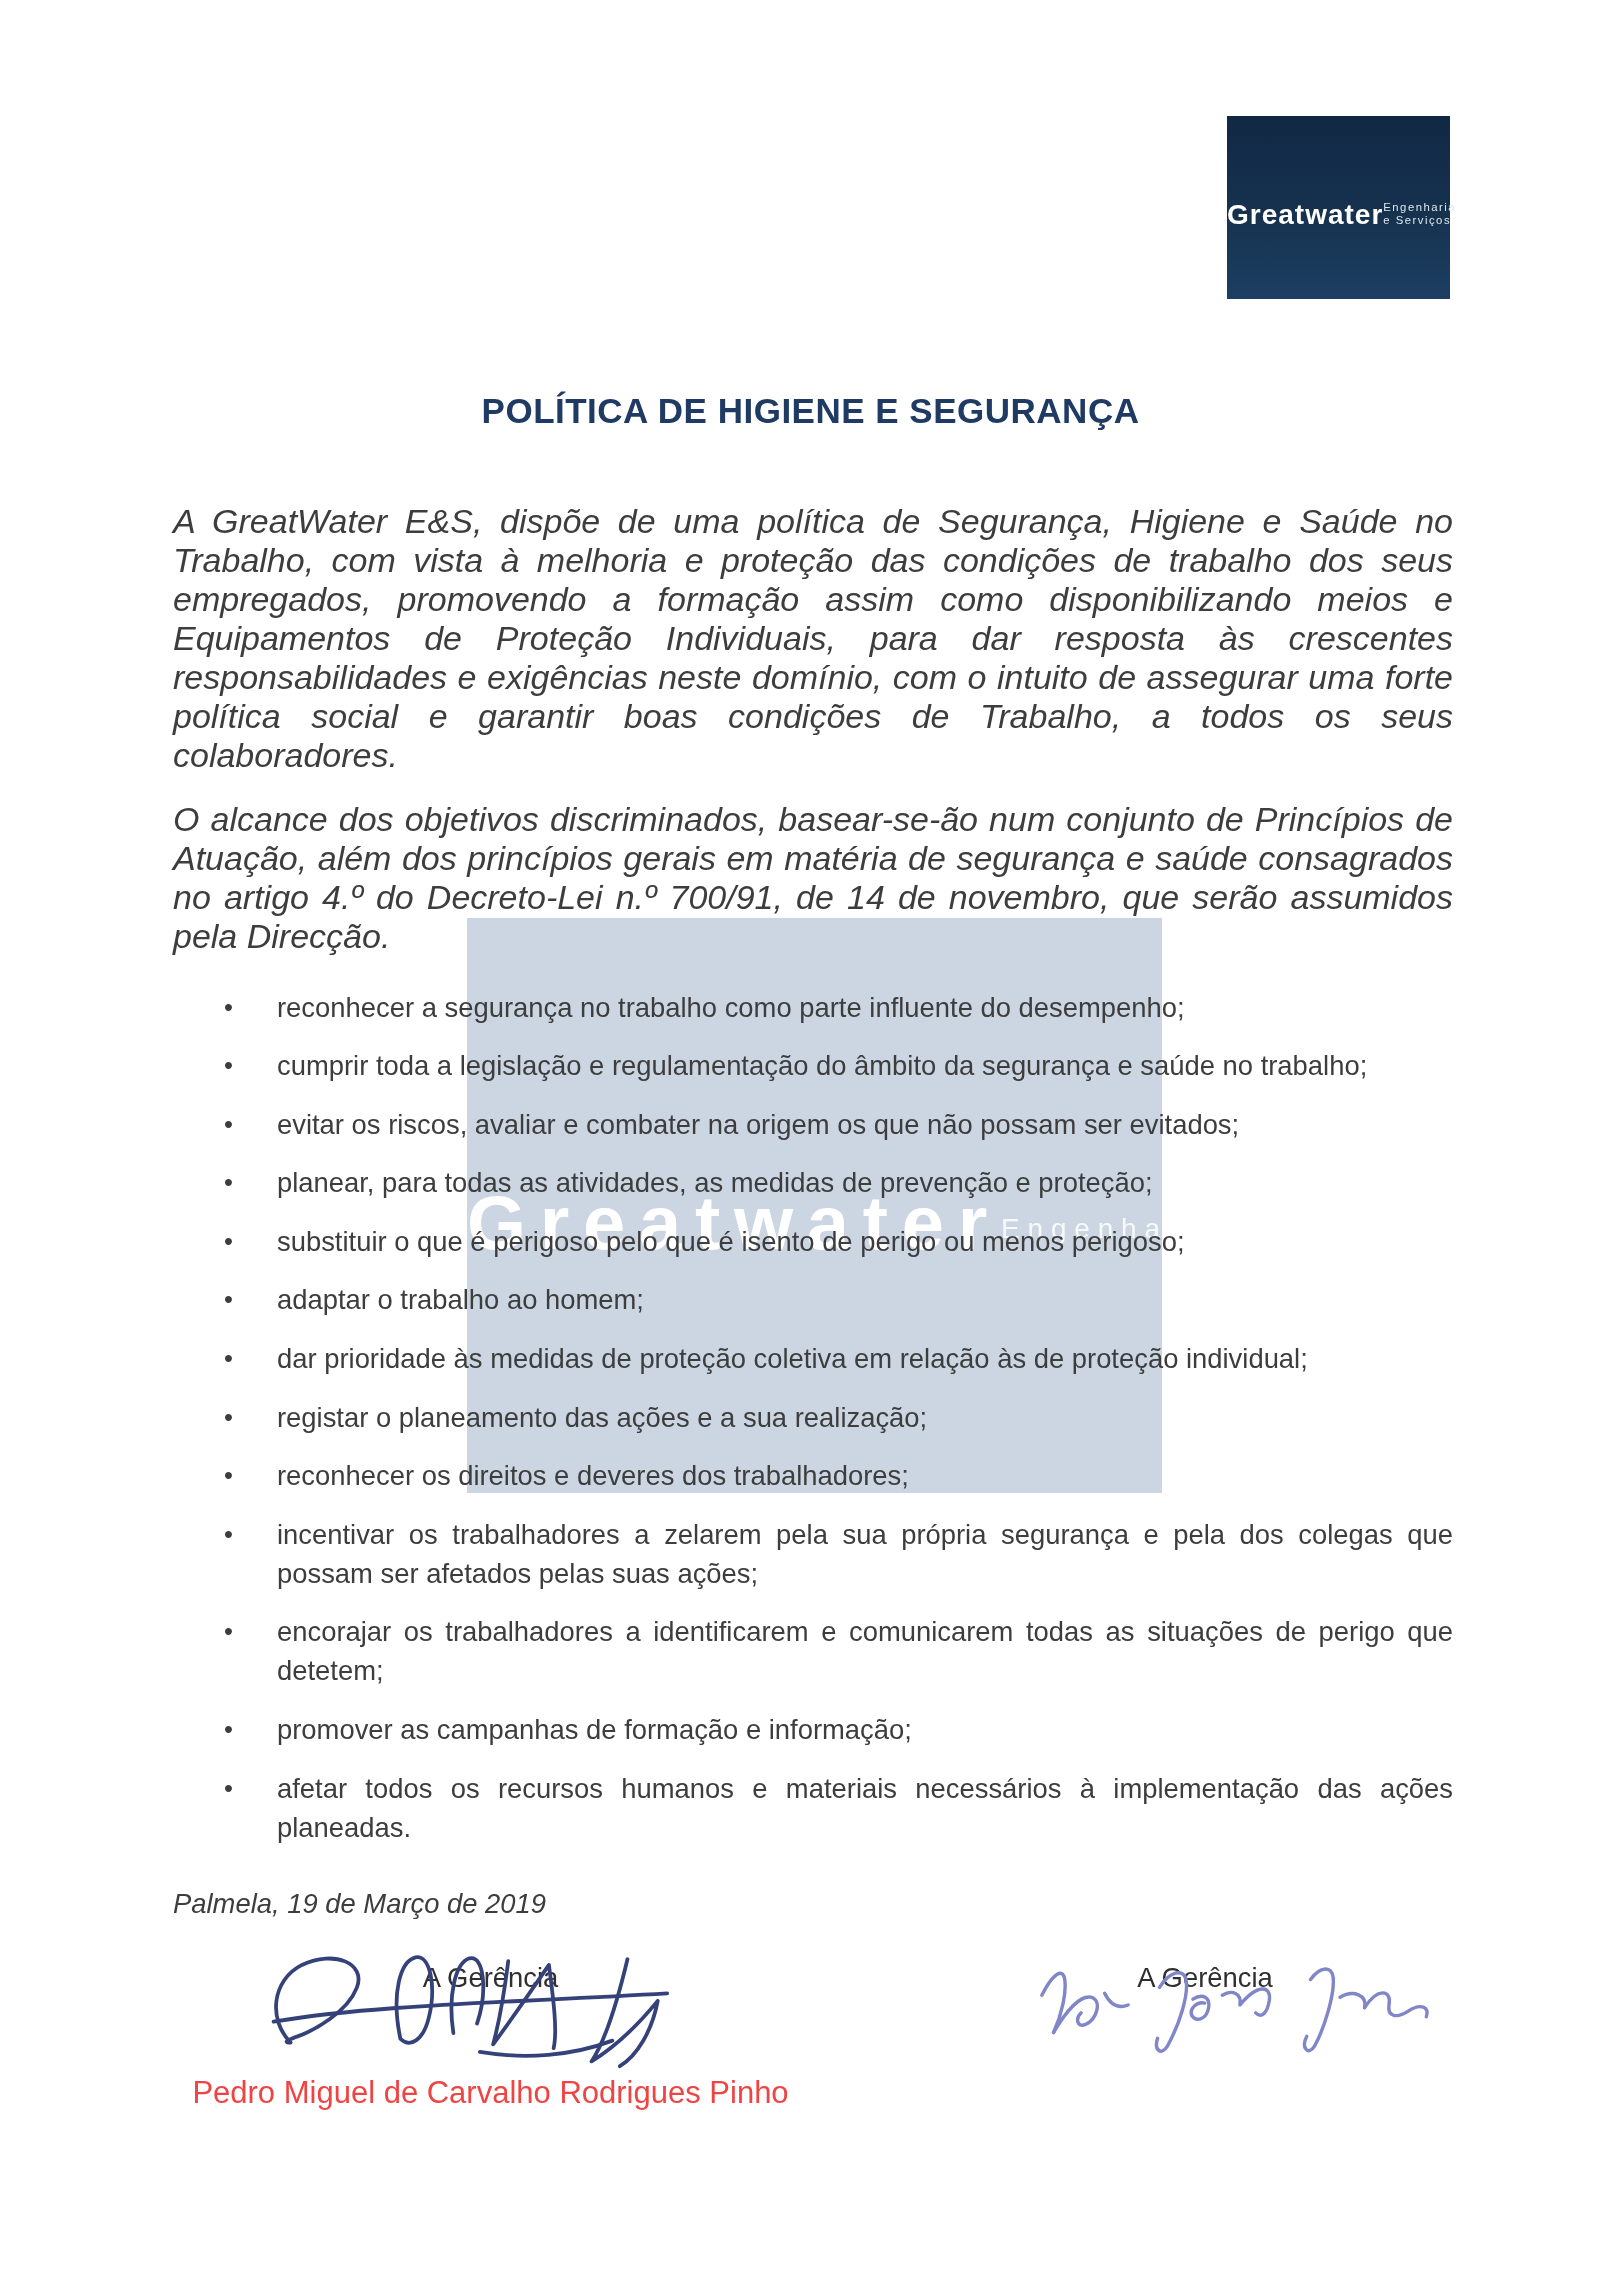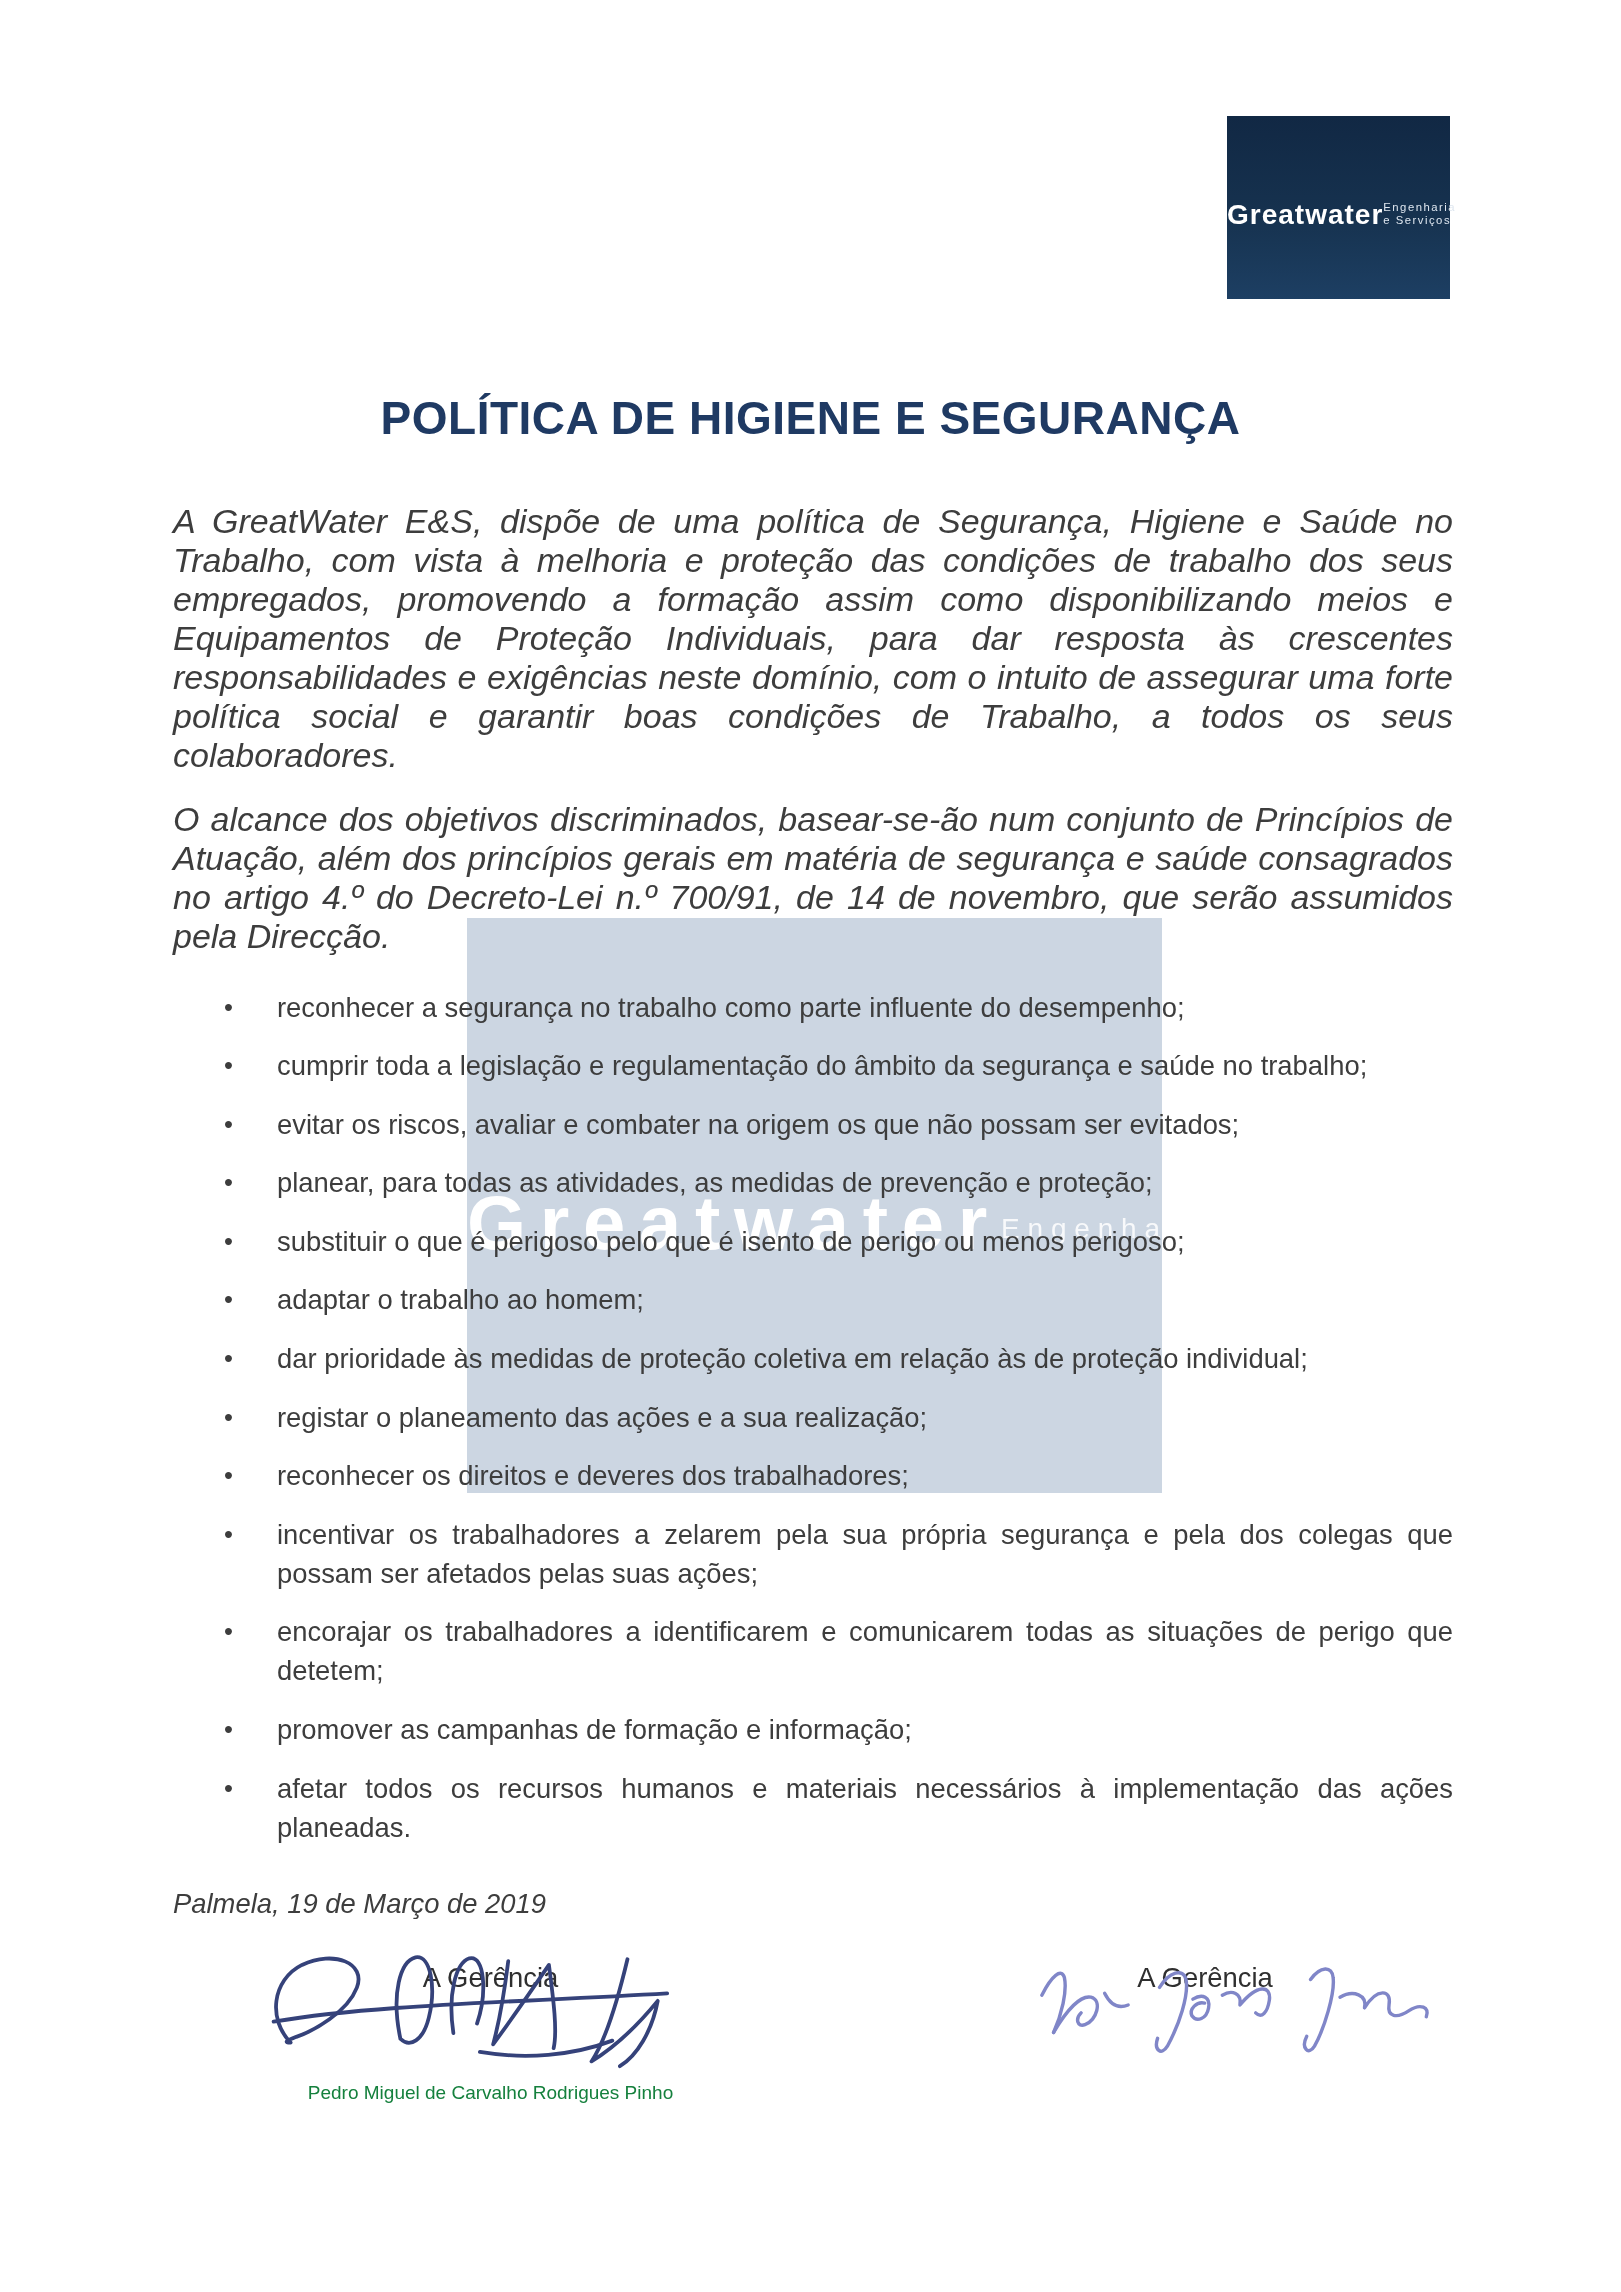--- a/index.html
+++ b/index.html
@@ -59,21 +59,21 @@
 
   .mark text.gw{
     font-family:"Liberation Sans",sans-serif;
     font-weight:bold;font-size:62px;letter-spacing:-3px;
   }
 
   
   .doc-title{
     position:absolute;left:0;top:391px;width:100%;
     text-align:center;
-    color:#1f3a63;font-weight:bold;font-size:46px;letter-spacing:0.5px;
+    color:#1f3a63;font-weight:bold;font-size:35px;letter-spacing:0.5px;
     z-index:2;
   }
   .content{
     position:absolute;left:173px;top:502px;width:1280px;z-index:1;
   }
   .content p{
     margin:0 0 24.5px 0;
     font-size:34px;line-height:39px;text-align:justify;font-style:italic;
   }
   .content p.p2{margin-bottom:32px;}
@@ -103,21 +103,21 @@
   .sig-role{
     text-align:center;padding-top:7.8px;
     font-size:27.4px;line-height:35px;color:#2f2f2f;
   }
   .sig-svg{position:absolute;}
   .sig-left .sig-svg{left:88px;top:-5.9px;width:427px;height:123px;}
   .sig-right .sig-svg{left:113px;top:2px;width:407px;height:103px;}
   .sig-name{
     position:absolute;top:122px;left:0;width:100%;
     text-align:center;
-    font-size:19px;line-height:37px;color:#15803d;
+    font-size:31px;line-height:37px;color:#ef4444;
     white-space:nowrap;
   }
   .ink-left{stroke:#35427a;stroke-width:4;fill:none;stroke-linecap:round;stroke-linejoin:round;}
   .ink-right{stroke:#8086c8;stroke-width:3.5;fill:none;stroke-linecap:round;stroke-linejoin:round;}
 </style>
 </head>
 <body>
 
 <div class="page">
 

